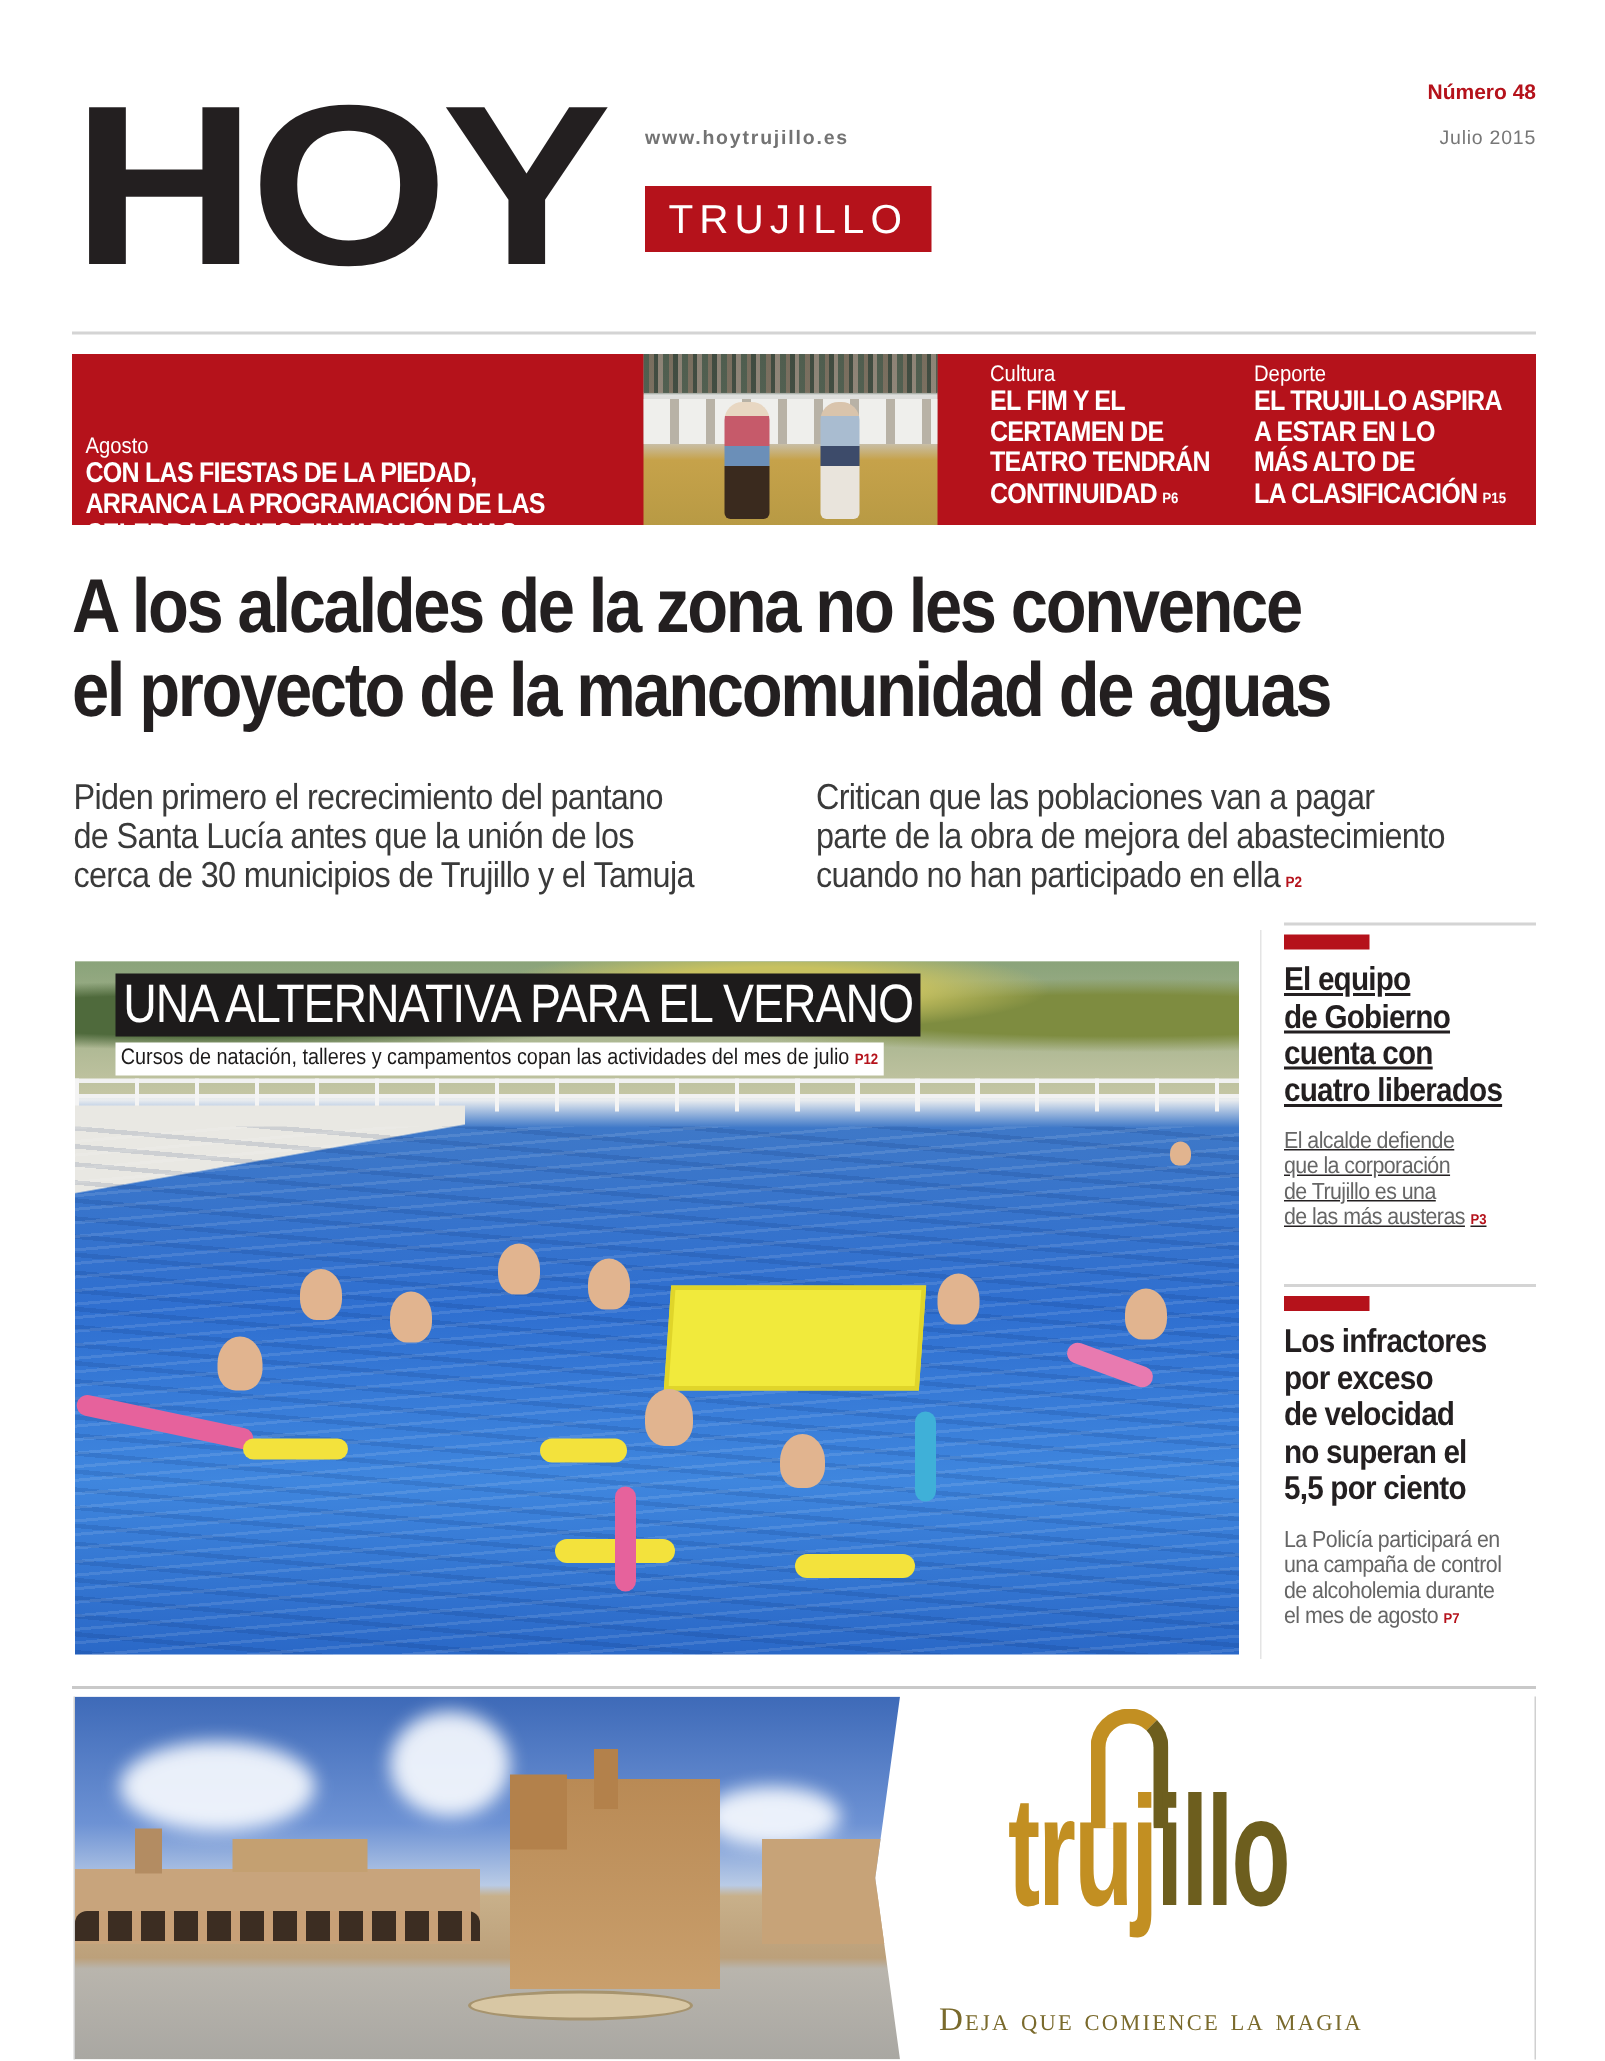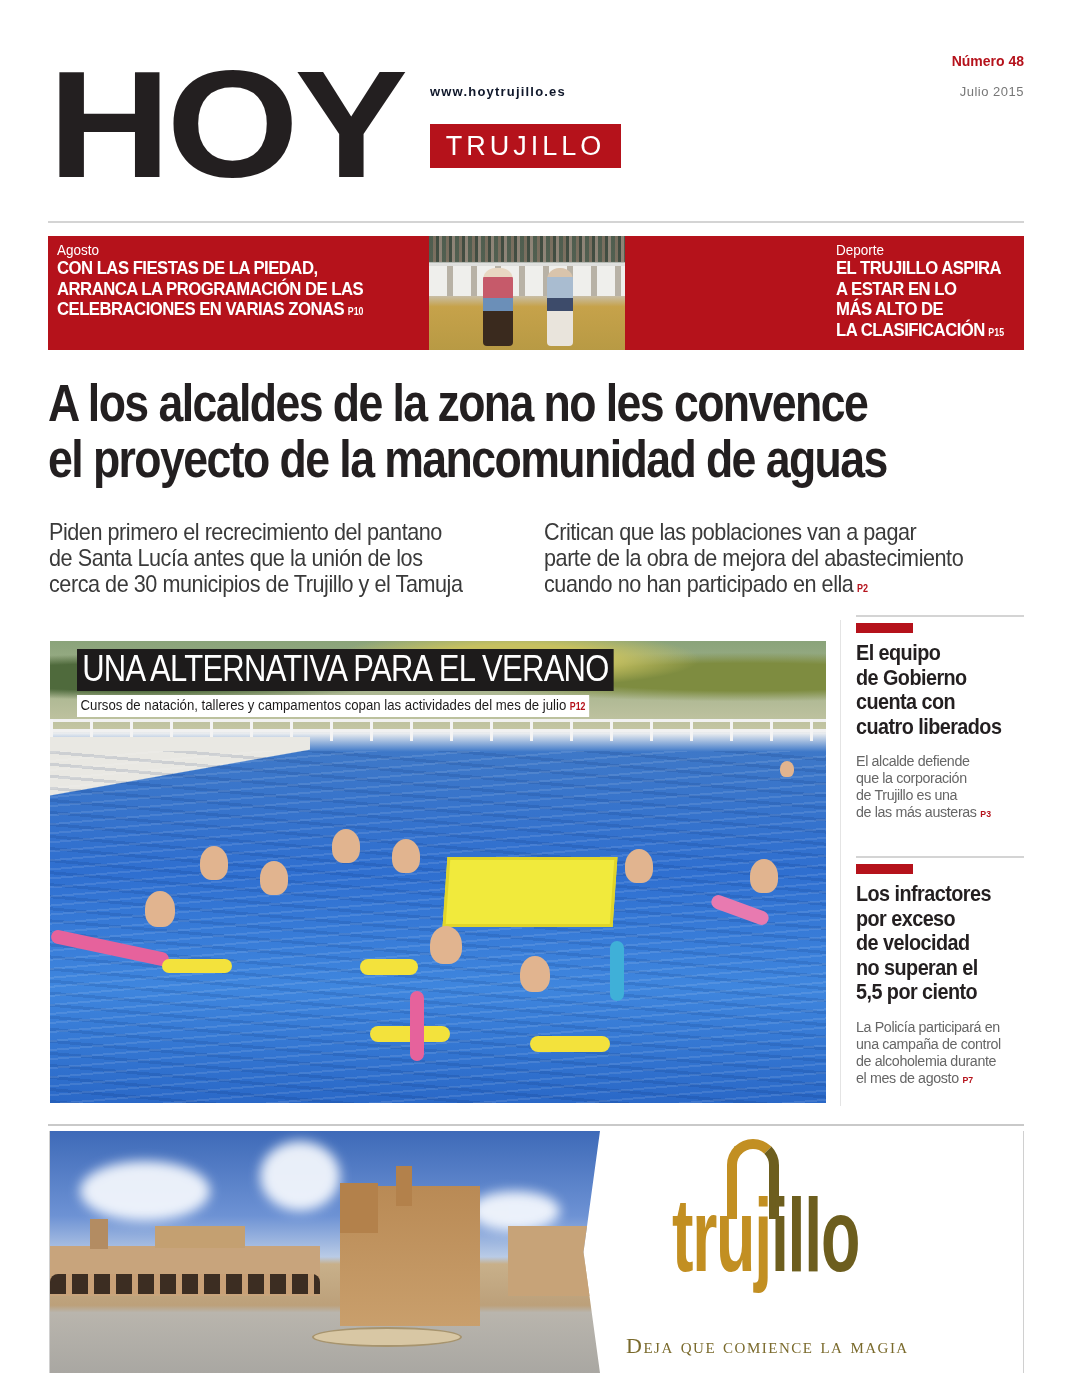--- a/index.html
+++ b/index.html
@@ -1,34 +1,34 @@
 <!DOCTYPE html>
 <html><head>
   <meta charset="utf-8">
   <style>
     * { box-sizing: border-box; margin: 0; padding: 0; }
     html, body { width: 1070px; height: 1374px; background: #ffffff; overflow: hidden; }
     body { position: relative; font-family: "Liberation Sans", sans-serif; color: #231f20; }
 
     
     .masthead-logo { position: absolute; left: 48px; top: 48px; font-family: "Liberation Sans", sans-serif; font-weight: 700; font-size: 152px; line-height: 1; letter-spacing: -4px; color: #231f20; transform: scaleX(1.12); transform-origin: left top; }
-    .site-url { position: absolute; left: 430px; top: 84px; font-size: 13px; font-weight: 700; letter-spacing: 1.2px; color: #0f172a; }
+    .site-url { position: absolute; left: 430px; top: 84px; font-size: 13px; font-weight: 700; letter-spacing: 1.2px; color: #737373; }
     .edition-badge { position: absolute; left: 430px; top: 124px; width: 191px; height: 44px; background: #b5121b; color: #fff; font-size: 27px; letter-spacing: 4px; display: flex; align-items: center; justify-content: center; font-weight: 400; }
     .issue-number { position: absolute; right: 46px; top: 53px; font-size: 14px; font-weight: 700; color: #b5121b; text-align: right; }
     .issue-date { position: absolute; right: 46px; top: 68px; font-size: 13px; color: #777; text-align: right; letter-spacing: 0.5px; margin-top: 16px; }
 
     .rule-top { position: absolute; left: 48px; top: 221px; width: 976px; height: 2px; background: #d4d4d4; }
 
     
     .teaser-strip { position: absolute; left: 48px; top: 236px; width: 976px; height: 114px; background: #b5121b; }
     .teaser { position: absolute; top: 6px; color: #fff; }
     .teaser .kicker { font-size: 15px; line-height: 16px; font-family: "Liberation Sans Narrow", "Liberation Sans", sans-serif; transform: scaleX(0.9); transform-origin: left; }
     .teaser .title { font-size: 19px; line-height: 20.5px; font-weight: 700; text-transform: uppercase; letter-spacing: -0.6px; transform: scaleX(0.88); transform-origin: left top; white-space: nowrap; }
     .page-ref { font-size: 10px; font-weight: 700; letter-spacing: 0; margin-left: 4px; }
-    .teaser-1 { left: 9px; }
+    .teaser-1 { left: 9px; margin-top: 48px; }
     .teaser-2 { left: 612px; }
     .teaser-3 { left: 788px; }
     .teaser-photo { position: absolute; left: 381px; top: 0; width: 196px; height: 114px; background: linear-gradient(180deg, #5b6a5c 0%, #6e7a6c 22%, #dfe0de 24%, #c9c6c0 50%, #c6a24a 62%, #b89a44 100%); overflow: hidden; }
     .teaser-photo .rider { position: absolute; bottom: 4px; width: 30px; height: 78px; border-radius: 12px 12px 4px 4px; }
     .teaser-photo .rider.r1 { left: 54px; background: linear-gradient(180deg, #e8d7c2 0 12%, #c65a6a 12% 38%, #6b8fb8 38% 55%, #3a2a1e 55%); }
     .teaser-photo .rider.r2 { left: 118px; width: 26px; background: linear-gradient(180deg, #d9c4ac 0 12%, #a9bcd0 12% 38%, #3d4b6a 38% 55%, #e9e4dc 55%); }
     .teaser-photo .crowd { position: absolute; left: 0; top: 0; width: 100%; height: 26px; background: repeating-linear-gradient(90deg, #4d5b4c 0 4px, #7d6e5e 4px 7px, #3b463b 7px 10px, #95877a 10px 13px); opacity: .85; }
     .teaser-photo .wall { position: absolute; left: 0; top: 30px; width: 100%; height: 30px; background: repeating-linear-gradient(90deg, #efefec 0 18px, #b8b2a6 18px 24px); }
 
     
@@ -54,21 +54,21 @@
     .photo-caption .page-ref { color: #b5121b; font-size: 10px; }
 
     
     .col-rule { position: absolute; left: 840px; width: 1px; background: #e4e4e4; }
     .side-story { position: absolute; left: 856px; width: 170px; }
     .side-story .top-rule { position: absolute; left: 0; top: -8px; width: 168px; height: 2px; background: #d4d4d4; }
     .side-story .red-tag { width: 57px; height: 10px; background: #b5121b; margin-bottom: 8px; }
     .side-story .s-title { font-size: 22px; line-height: 24.5px; font-weight: 700; color: #231f20; letter-spacing: -0.6px; transform: scaleX(0.9); transform-origin: left top; white-space: nowrap; }
     .side-story .s-body { margin-top: 13px; font-size: 15.5px; line-height: 17px; color: #666; font-weight: 300; letter-spacing: -0.4px; transform: scaleX(0.92); transform-origin: left top; white-space: nowrap; }
     .side-story .page-ref { color: #b5121b; font-size: 9.5px; }
-    .side-1 { top: 623px; }
+    .side-1 { top: 623px; text-decoration: underline; }
     .side-2 { top: 864px; }
 
     
     .ad-rule { position: absolute; left: 48px; top: 1124px; width: 976px; height: 2px; background: #c9c9c9; }
     .ad-box { position: absolute; left: 49px; top: 1131px; width: 975px; height: 242px; border-right: 1px solid #d0d0d0; border-left: 1px solid #d0d0d0; }
     .ad-photo { position: absolute; left: 0; top: 0; width: 550px; height: 242px; overflow: hidden; background: linear-gradient(180deg, #3e6ab8 0%, #6d92d4 35%, #b9cbe6 52%, #c8b08a 55%, #bca07a 72%, #b9b5ad 75%, #a9a7a2 100%); clip-path: polygon(0 0, 100% 0, 97% 50%, 100% 100%, 0 100%); }
     .ad-photo .cloud { position: absolute; background: #fafcff; border-radius: 50%; filter: blur(6px); opacity: .9; }
     .ad-photo .building { position: absolute; background: #c99d67; }
     .ad-photo .arches { position: absolute; left: 0; top: 143px; width: 270px; height: 20px; background: repeating-linear-gradient(90deg, #3c2d22 0 16px, #c8a077 16px 22px); border-radius: 8px 8px 0 0; }
     .ad-photo .fountain { position: absolute; left: 262px; top: 196px; width: 150px; height: 20px; border-radius: 50%; background: #d8c7a4; border: 2px solid #a7946e; }
@@ -98,20 +98,27 @@
     <div class="title"><span>CELEBRACIONES EN VARIAS ZONAS</span><span class="page-ref">P10</span></div>
   </div>
 
   <div class="teaser-photo">
     <div class="crowd"></div>
     <div class="wall"></div>
     <div class="rider r1"></div>
     <div class="rider r2"></div>
   </div>
 
+  <div class="teaser teaser-2">
+    <div class="kicker">Cultura</div>
+    <div class="title">EL FIM Y EL</div>
+    <div class="title">CERTAMEN DE</div>
+    <div class="title">TEATRO TENDRÁN</div>
+    <div class="title"><span>CONTINUIDAD</span><span class="page-ref">P6</span></div>
+  </div>
 
   <div class="teaser teaser-3">
     <div class="kicker">Deporte</div>
     <div class="title">EL TRUJILLO ASPIRA</div>
     <div class="title">A ESTAR EN LO</div>
     <div class="title">MÁS ALTO DE</div>
     <div class="title"><span>LA CLASIFICACIÓN</span><span class="page-ref">P15</span></div>
   </div>
 </div>
 

